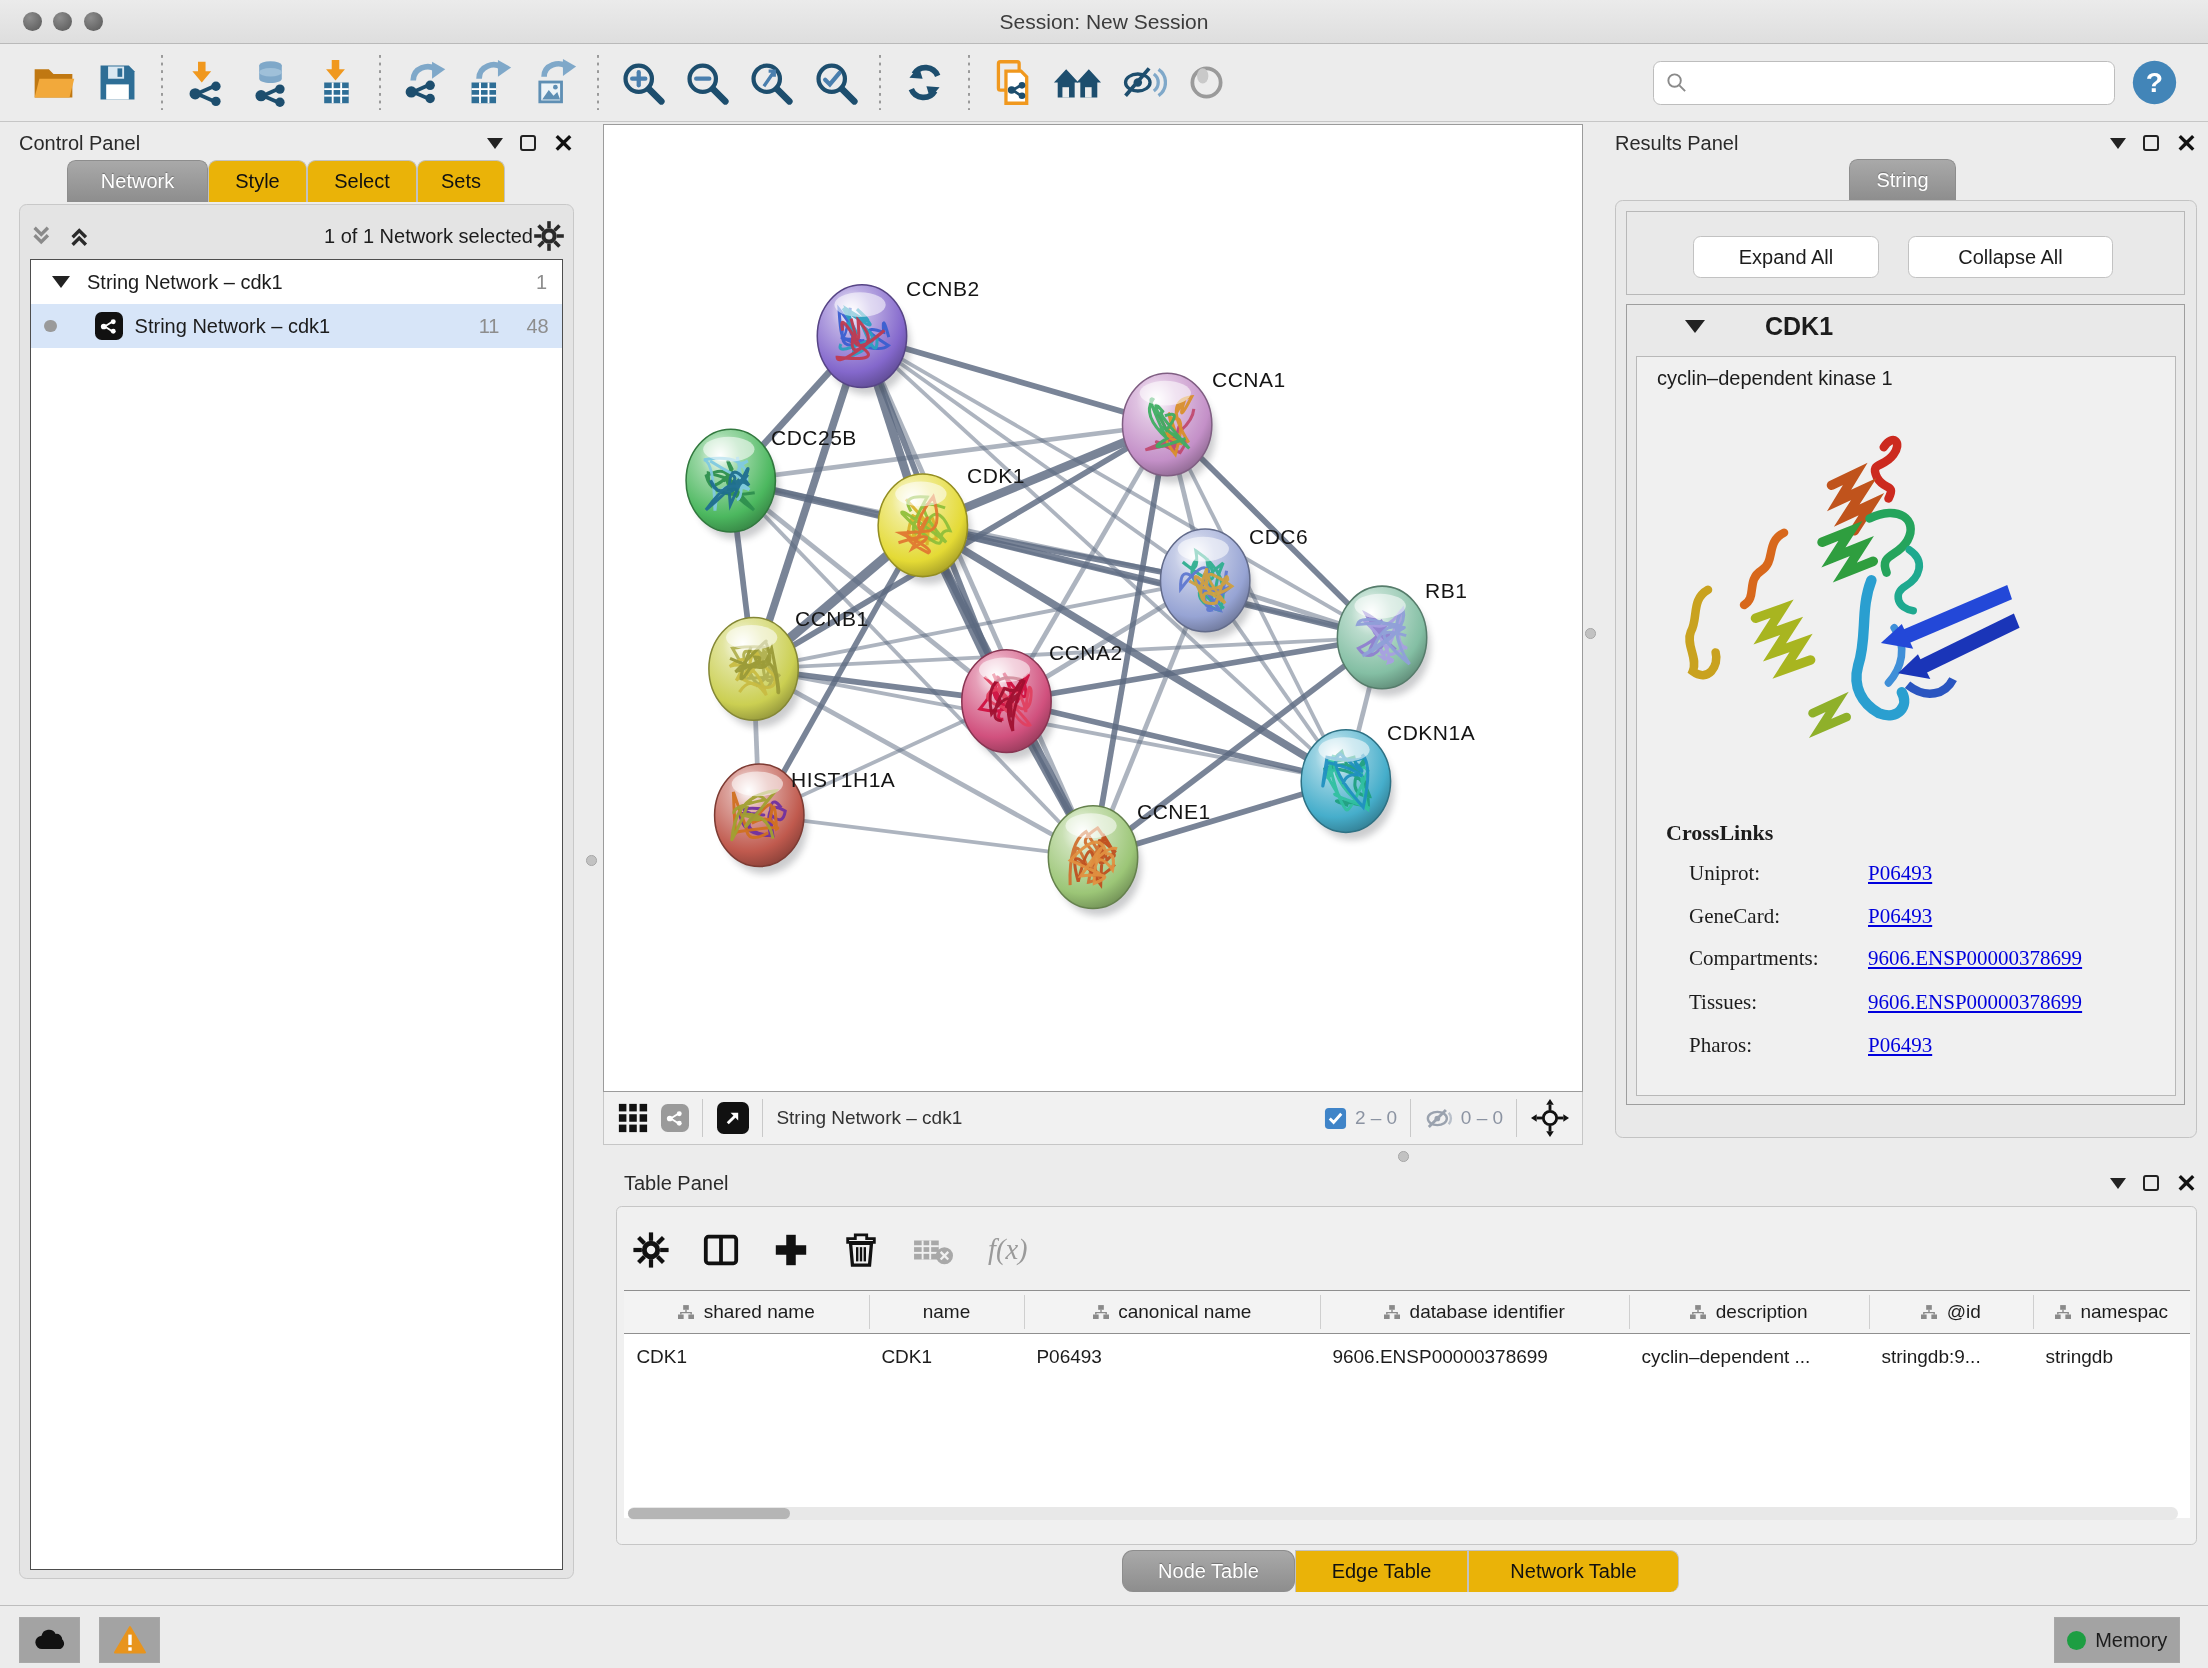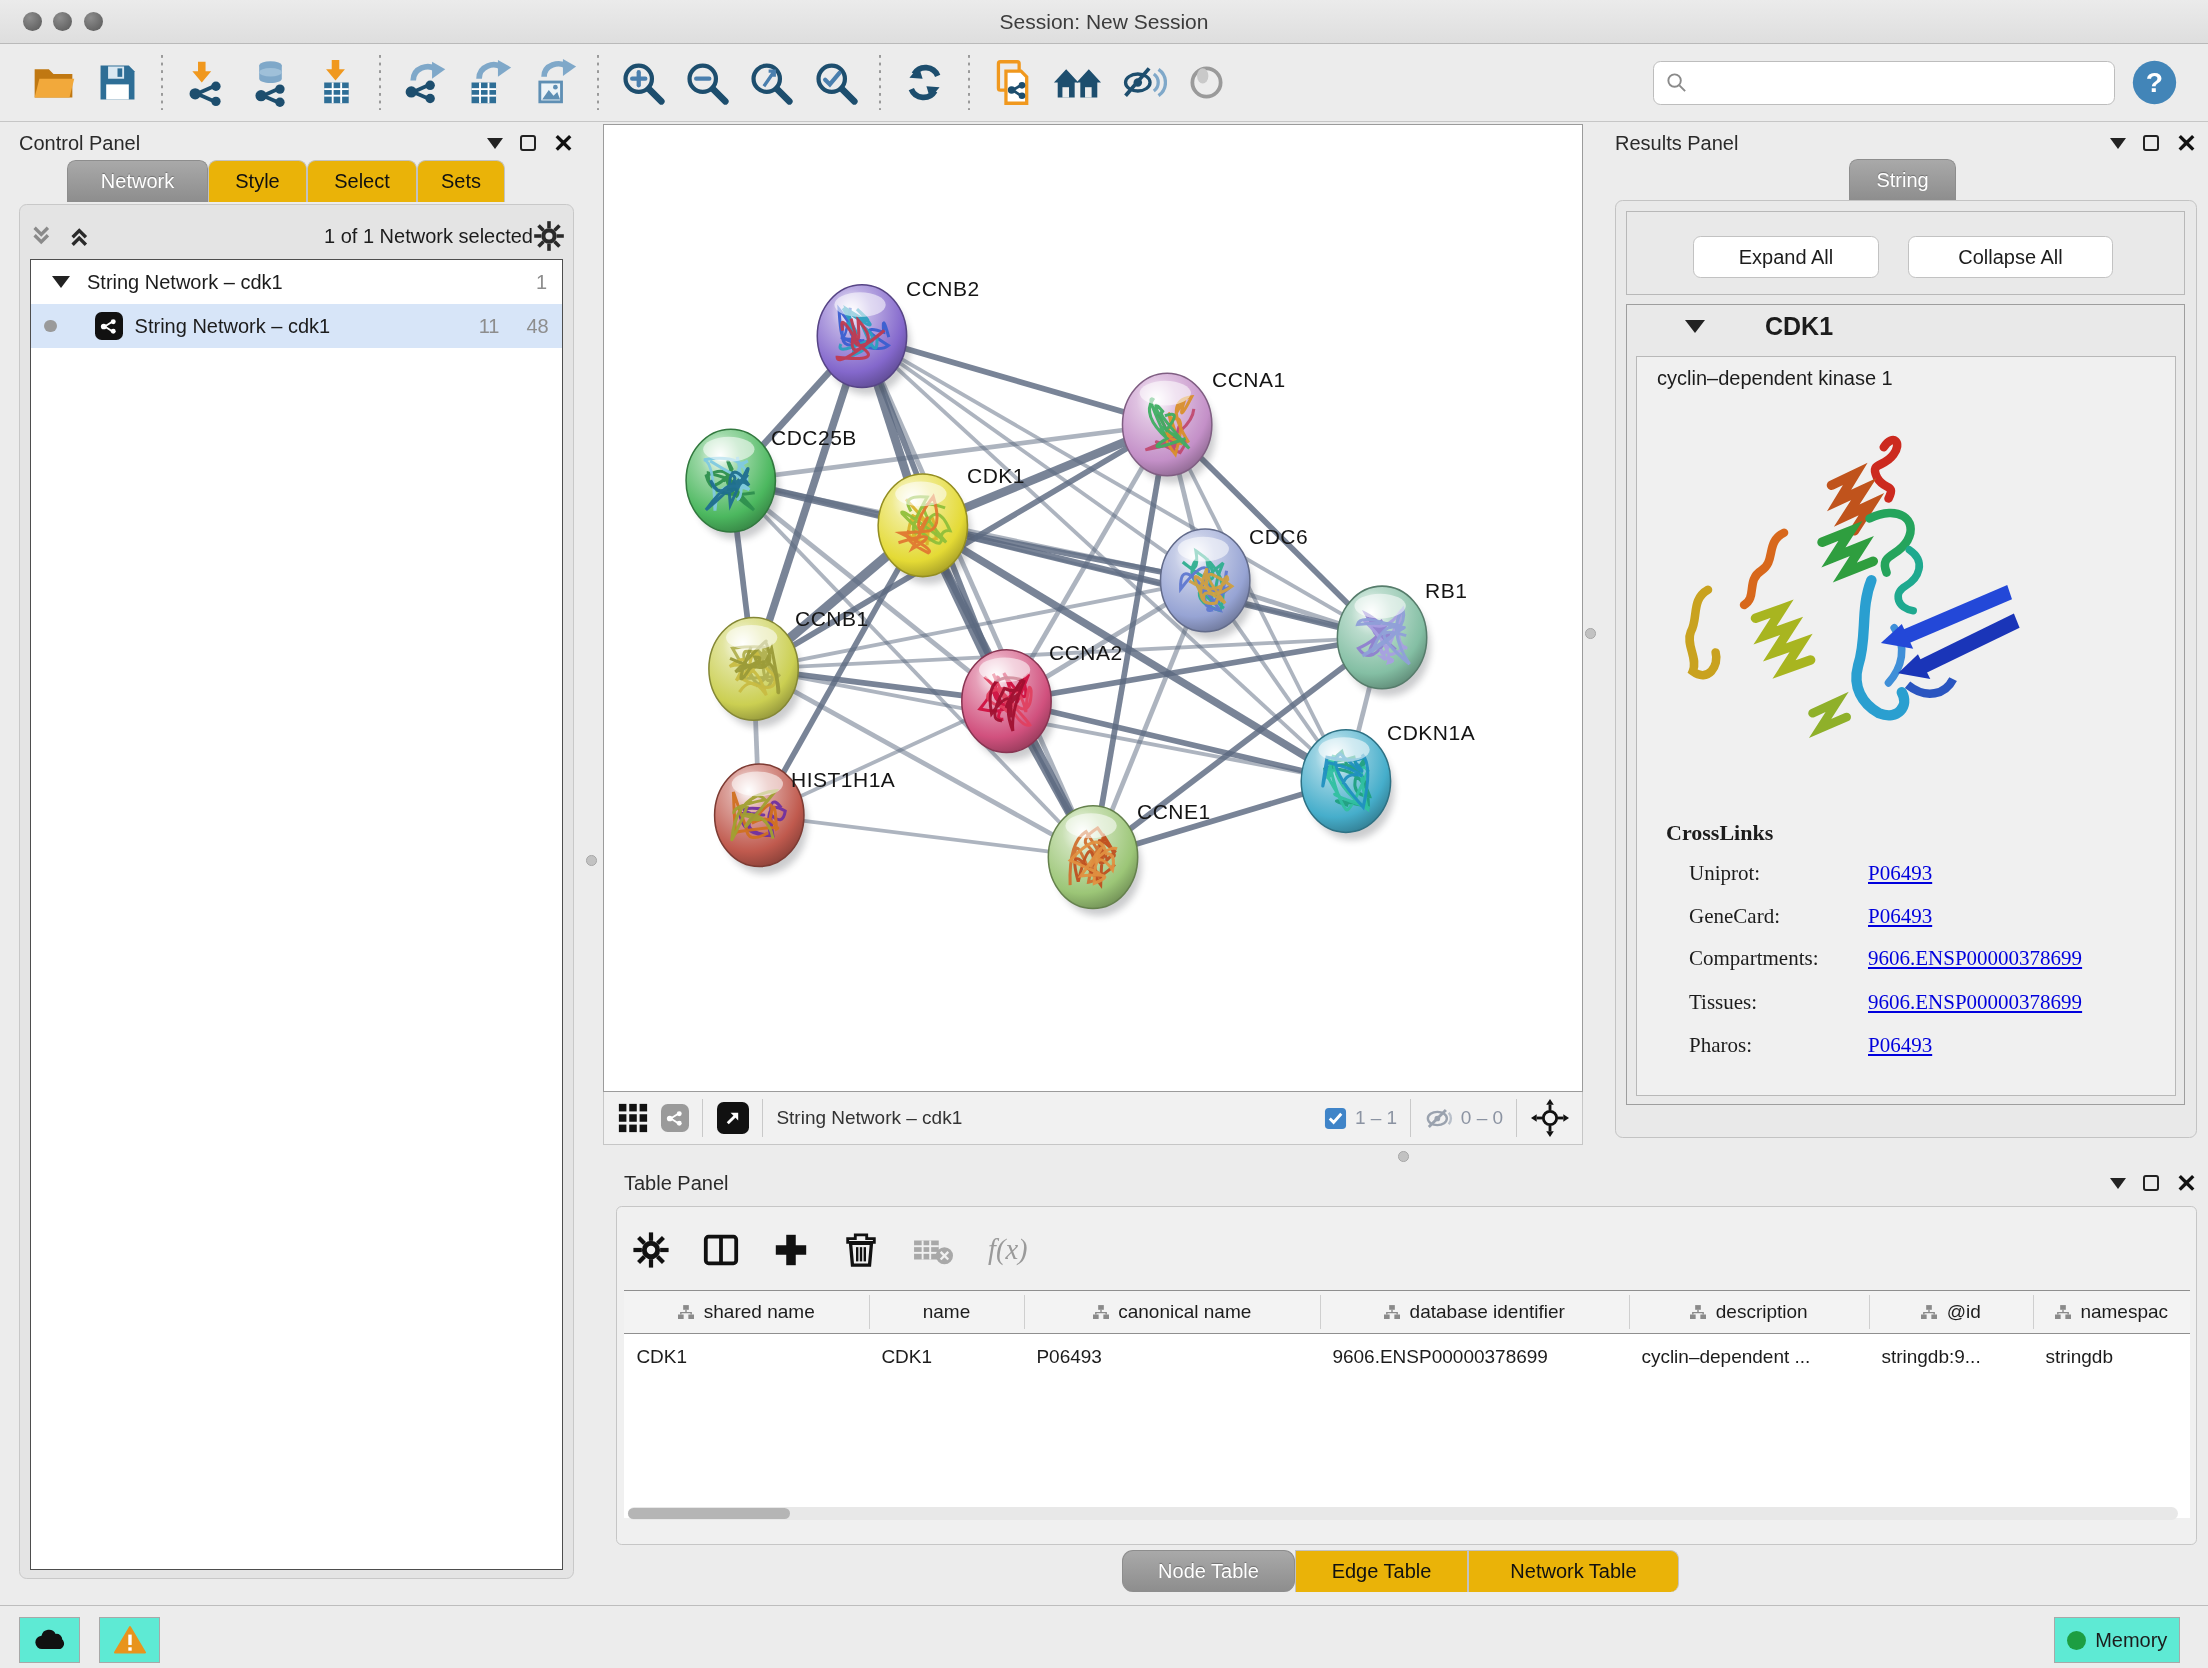--- a/index.html
+++ b/index.html
@@ -61,21 +61,21 @@
   .tp-toolbar { left:632px; top:1225px; width:856px; height:49px; display:flex; align-items:center; gap:32px; }
   .tbl { left:624px; top:1290px; width:1566px; height:228px; background:#fff; }
   .tbl-head { position:absolute; top:0; height:44px; background:#f3f3f3; border-top:1px solid #8f8f8f; border-bottom:1px solid #8f8f8f; display:flex; align-items:center; justify-content:center; gap:9.5px; font-size:19px; }
   .tbl-head .colsep { position:absolute; left:0; top:3.8px; bottom:3.8px; width:1px; background:#cfcfcf; }
   .tbl-cell { position:absolute; top:44px; height:46px; display:flex; align-items:center; padding-left:12.4px; font-size:19px; }
   .hscroll { left:628px; top:1507px; width:1550px; height:13.3px; background:#e8e8e8; border-radius:6.7px; }
   .hthumb { left:628px; top:1508px; width:162px; height:11.4px; background:#b5b5b5; border-radius:5.7px; }
 
   
   .statusbar { left:0; top:1605px; width:2208px; height:63px; background:#ececec; border-top:1px solid #bdbdbd; }
-  .sb-btn { position:absolute; top:1617px; height:46px; background:#5eead4; border:1.9px solid #a8a8a8; display:flex; align-items:center; justify-content:center; }
+  .sb-btn { position:absolute; top:1617px; height:46px; background:#a3a3a3; border:1.9px solid #a8a8a8; display:flex; align-items:center; justify-content:center; }
 </style>
 </head>
 <body>
 
 <div class="abs titlebar">
   <div class="abs tl-dot" style="left:23px"></div>
   <div class="abs tl-dot" style="left:53px"></div>
   <div class="abs tl-dot" style="left:84px"></div>
   <div class="abs win-title">Session: New Session</div>
 </div>
@@ -617,21 +617,21 @@
         <path d="M8 4 H16 V12 Z" fill="#fff"></path>
       </svg>
   </span>
   <span class="ntsep"></span>
   <span class="net-title">String Network – cdk1</span>
   <span style="margin-left:auto; display:flex; align-items:center">
     <svg width="23" height="23" viewBox="0 0 24 24">
         <rect x="1" y="1" width="22" height="22" rx="4" fill="#3f84c8"></rect>
         <path d="M6 12 l4 4 l8 -9" stroke="#fff" stroke-width="3" fill="none"></path>
       </svg>
-    <span class="cnt-txt" style="margin-left:7.6px">1 – 1</span>
+    <span class="cnt-txt" style="margin-left:7.6px">2 – 0</span>
     <span class="ntsep"></span>
     <svg width="28.5" height="23" viewBox="0 0 30 24">
         <ellipse cx="13" cy="12" rx="10" ry="7" stroke="#9aa2ae" stroke-width="2.5" fill="none"></ellipse>
         <circle cx="13" cy="12" r="3" fill="#9aa2ae"></circle>
         <line x1="4" y1="21" x2="22" y2="3" stroke="#9aa2ae" stroke-width="3"></line>
         <path d="M25 6 A9 9 0 0 1 25 18" stroke="#b9c0ca" stroke-width="2.5" fill="none"></path>
       </svg>
     <span class="cnt-txt" style="margin-left:7.6px">0 – 0</span>
     <span class="ntsep"></span>
     <svg width="38" height="38" viewBox="0 0 40 40">

